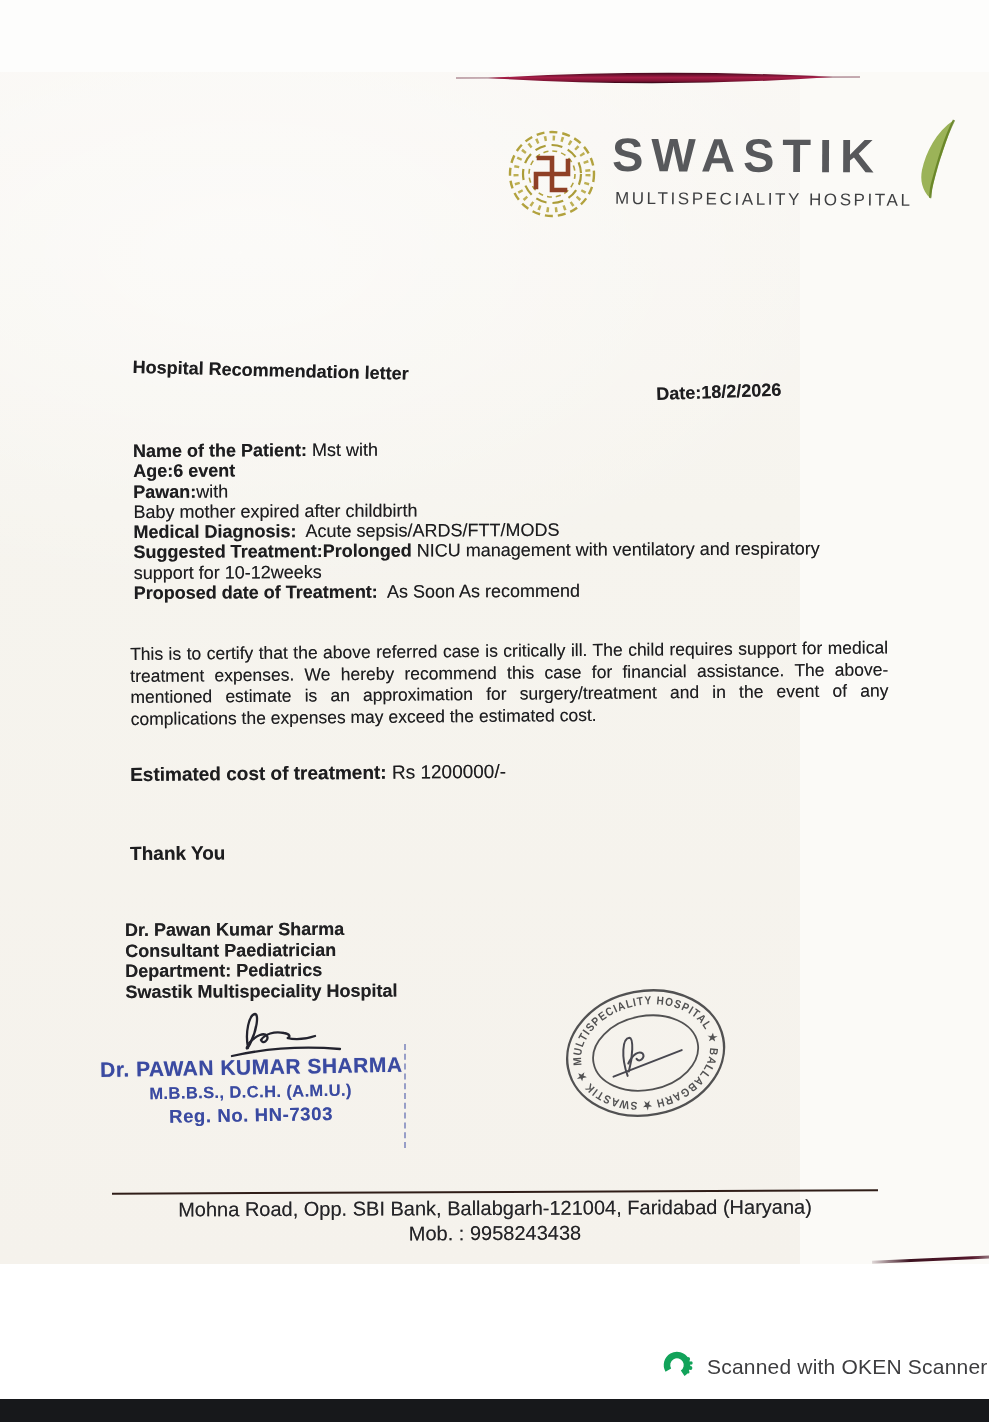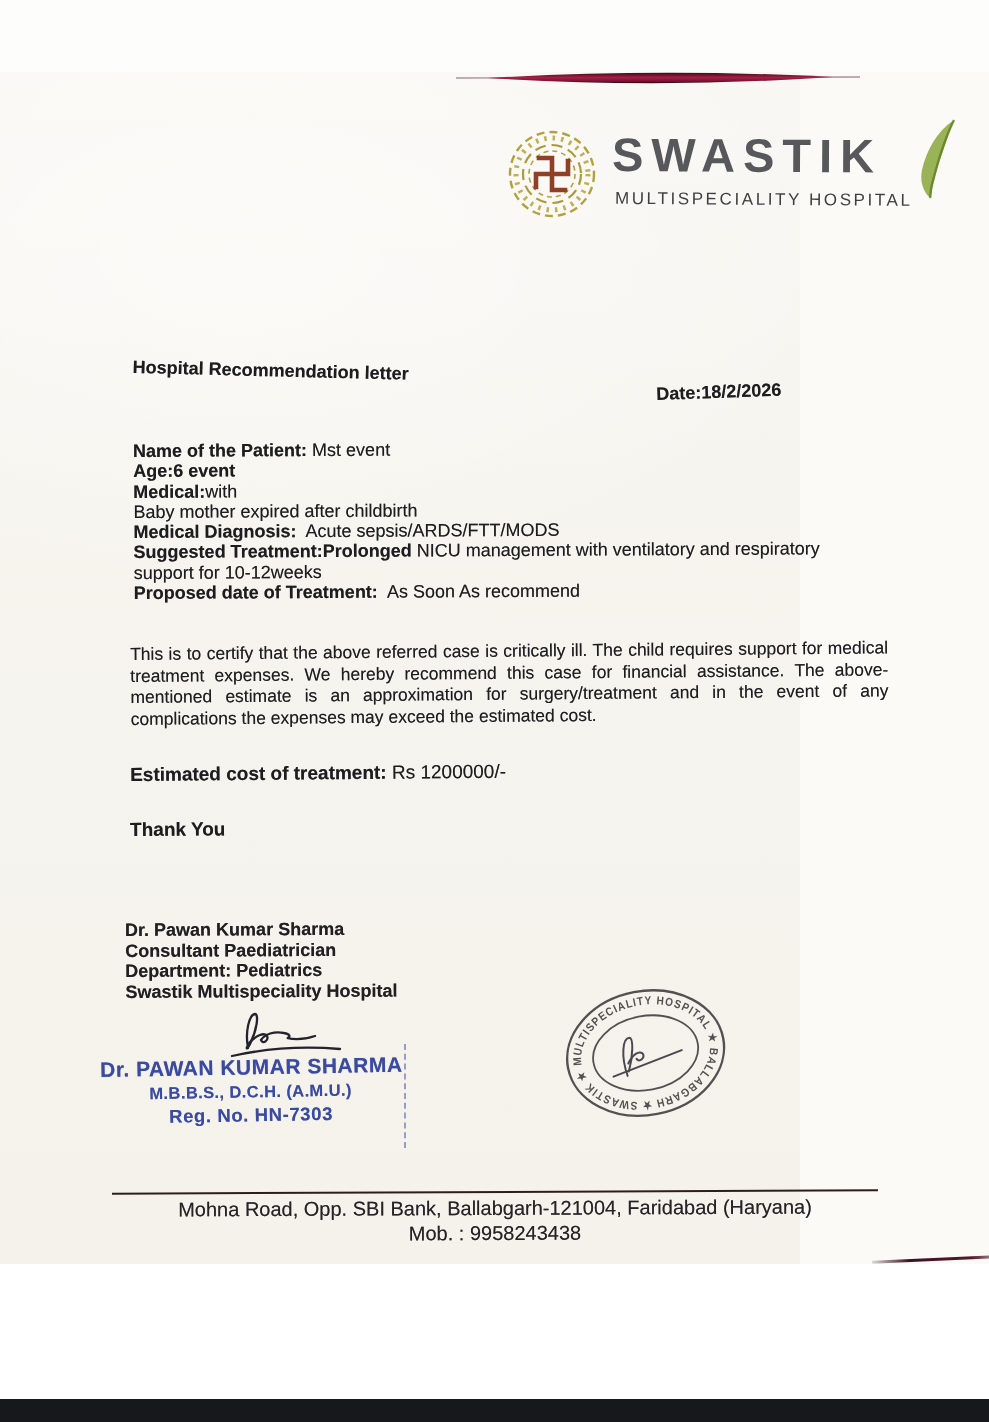--- a/index.html
+++ b/index.html
@@ -57,21 +57,21 @@
     position:absolute;left:130px;top:644px;width:758px;
     font-size:17.5px;line-height:21.6px;text-align:justify;
     transform:rotate(-.5deg);transform-origin:left top;
   }
   .cost{
     position:absolute;left:130px;top:764px;font-size:19px;white-space:pre-wrap;
     transform:rotate(-.5deg);transform-origin:left top;
   }
   .cost b{font-weight:bold;}
   .closing{
-    position:absolute;left:130px;top:819px;font-size:19px;font-weight:bold;
+    position:absolute;left:130px;top:843px;font-size:19px;font-weight:bold;
     transform:rotate(-.4deg);transform-origin:left top;
   }
   .doctor{
     position:absolute;left:125px;top:920px;font-size:18px;font-weight:bold;line-height:20.6px;
     transform:rotate(-.3deg);transform-origin:left top;color:#202022;
   }
   
   .signature{position:absolute;left:218px;top:1008px;width:150px;height:52px;}
   .bluestamp{
     position:absolute;left:100px;top:1058px;width:300px;text-align:center;
@@ -147,23 +147,23 @@
         <path d="M58,2 C40,14 30,34 26,52 C24,62 26,72 34,80 C38,66 40,50 46,36 C50,24 54,12 58,2 Z" fill="#8aa63c" opacity=".85"></path>
         <path d="M58,2 C48,22 42,44 36,66 C34,73 35,78 34,80" fill="none" stroke="#5f7d1f" stroke-width="2.4" opacity=".8"></path>
       </svg>
     </div>
     <div class="tagline">MULTISPECIALITY HOSPITAL</div>
 
     <div class="title soft">Hospital Recommendation letter</div>
     <div class="date-line soft">Date:18/2/2026</div>
 
     <div class="patient">
-      <div class="pline soft"><b>Name of the Patient:</b><span> Mst event</span></div>
+      <div class="pline soft"><b>Name of the Patient:</b><span> Mst with</span></div>
       <div class="pline soft"><b>Age:6 event</b><span></span></div>
-      <div class="pline soft"><b>Medical:</b><span>with</span></div>
+      <div class="pline soft"><b>Pawan:</b><span>with</span></div>
       <div class="pline soft"><b></b><span>Baby mother expired after childbirth</span></div>
       <div class="pline soft"><b>Medical Diagnosis:</b><span>  Acute sepsis/ARDS/FTT/MODS</span></div>
       <div class="pline soft"><b>Suggested Treatment:Prolonged</b><span> NICU management with ventilatory and respiratory support for 10-12weeks</span></div>
       <div class="pline soft"><b>Proposed date of Treatment:</b><span>  As Soon As recommend</span></div>
     </div>
 
     <div class="bodypara soft">This is to certify that the above referred case is critically ill. The child requires support for medical treatment expenses. We hereby recommend this case for financial assistance. The above-mentioned estimate is an approximation for surgery/treatment and in the event of any complications the expenses may exceed the estimated cost.</div>
 
     <div class="cost soft"><b>Estimated cost of treatment:</b><span> Rs 1200000/-</span></div>
 
@@ -214,15 +214,29 @@
     </div>
 
     <div class="footer-rule"></div>
     <div class="address soft">Mohna Road, Opp. SBI Bank, Ballabgarh-121004, Faridabad (Haryana)</div>
     <div class="mobile soft">Mob. : 9958243438</div>
 
     <div class="edge-diag-br"></div>
   </div>
 
   <div class="white-strip"></div>
+  <div class="oken">
+    <span>
+      <svg width="32" height="32" viewBox="0 0 32 32">
+        <circle cx="15" cy="16" r="10" fill="none" stroke="#12a35a" stroke-width="6.5" stroke-dasharray="46 17" transform="rotate(150 15 16)"></circle>
+        <circle cx="26" cy="10" r="2.1" fill="#12a35a"></circle>
+        <circle cx="29" cy="14" r="1.7" fill="#12a35a"></circle>
+        <circle cx="28.5" cy="19" r="1.9" fill="#12a35a"></circle>
+        <circle cx="26" cy="23" r="1.5" fill="#12a35a"></circle>
+        <circle cx="24" cy="13.5" r="1.3" fill="#12a35a"></circle>
+        <circle cx="24.5" cy="18" r="1.2" fill="#12a35a"></circle>
+      </svg>
+    </span>
+    <span class="oken-text">Scanned with OKEN Scanner</span>
+  </div>
   <div class="black-bar"></div>
 
 </div>
 
 </body></html>

